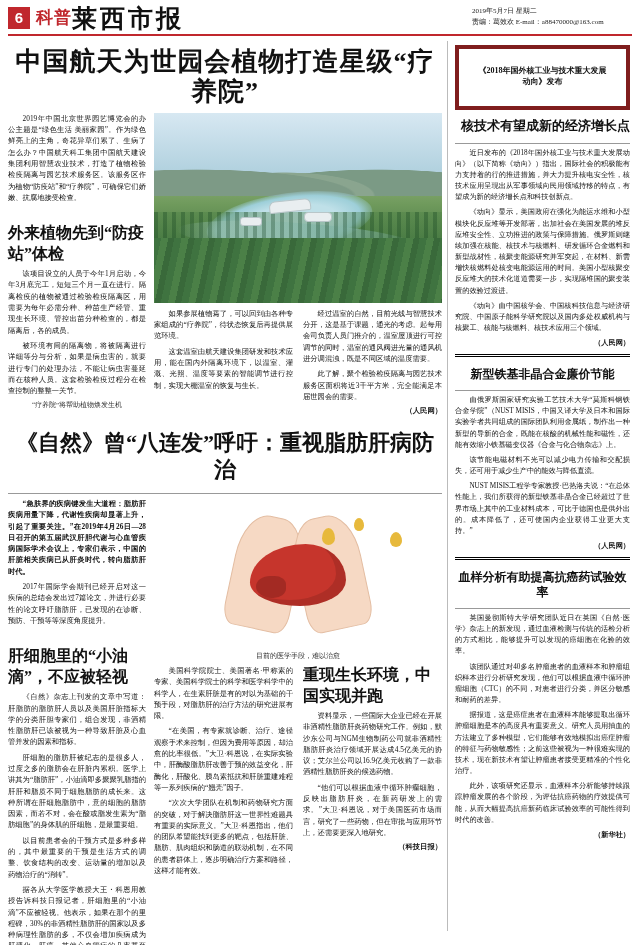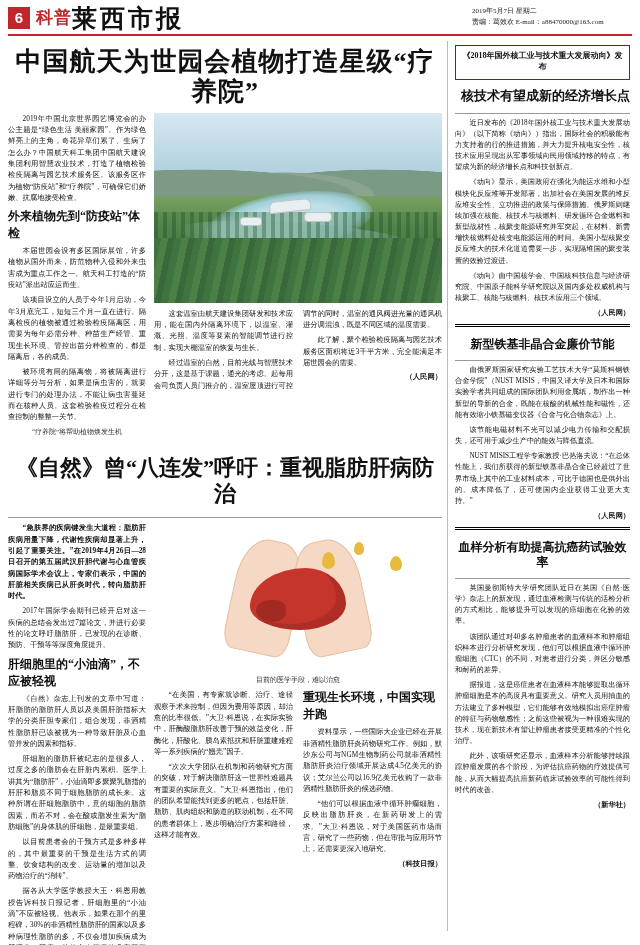--- a/index.html
+++ b/index.html
@@ -30,21 +30,21 @@
   .vrule{border-left:1px solid #bbb;}
 
   h1.headline{
     font-size:26px;font-weight:bold;text-align:center;margin:6px 0 6px 0;letter-spacing:1px;line-height:1.15;
   }
   h2.sub-headline{font-size:22px;font-weight:bold;text-align:center;margin:6px 0;line-height:1.2;}
   .boldlead{font-weight:bold;}
   .twocol{column-count:2;column-gap:10px;}
 
   p.body{font-size:7.3px;line-height:1.55;text-align:justify;margin:0 0 4px 0;text-indent:2em;}
-  .subhead{font-size:12px;font-weight:bold;margin:5px 0 3px 0;}
+  .subhead{font-size:16px;font-weight:bold;margin:20px 0 3px 0;}
   .caption{font-size:7px;text-align:center;color:#333;margin:3px 0 4px 0;}
   .byline{font-size:7.3px;text-align:right;margin:2px 0 2px 0;font-weight:bold;}
 
   
   .photo{
     width:100%;height:190px;position:relative;overflow:hidden;border:0;
     background:linear-gradient(180deg,#cfe4ef 0%,#bcd9e6 18%,#8fae7a 32%,#6f9a5c 48%,#4e7d47 66%,#3c6b3c 82%,#2f5a33 100%);
   }
   .photo .sky{position:absolute;left:0;top:0;width:100%;height:34%;background:linear-gradient(180deg,#d7e8f2,#aecfdd);}
   .photo .hills{position:absolute;left:0;top:22%;width:100%;height:22%;
@@ -72,21 +72,21 @@
   .illus .hl{left:78px;top:18px;width:64px;height:112px;transform:rotate(12deg);}
   .illus .hr{right:78px;top:18px;width:64px;height:112px;transform:rotate(-12deg);}
   .illus .liver{position:absolute;left:50%;top:46px;transform:translateX(-50%);width:96px;height:62px;
     background:#c6352c;border-radius:58% 42% 48% 52%/62% 58% 42% 38%;box-shadow:inset -10px -6px 0 rgba(0,0,0,.12);}
   .illus .liver:after{content:"";position:absolute;left:6px;bottom:8px;width:30px;height:22px;background:#a32a23;border-radius:50% 40% 45% 55%;}
   .illus .drop{position:absolute;background:#e7b93c;border-radius:50% 50% 50% 50%/60% 60% 40% 40%;}
   .illus .d1{left:168px;top:30px;width:13px;height:17px;}
   .illus .d2{left:200px;top:20px;width:10px;height:13px;}
   .illus .d3{left:236px;top:34px;width:12px;height:15px;}
 
-  .box{border:1px solid #7f1d1d;padding:4px;margin:4px 0;}
+  .box{border:4px solid #7f1d1d;padding:16px;margin:4px 0;}
   .rh{font-size:13px;font-weight:bold;text-align:right;line-height:1.25;margin:4px 0;}
   .rh-sm{font-size:12px;font-weight:bold;text-align:center;line-height:1.25;margin:4px 0;}
   .rbox-title{font-size:8px;font-weight:bold;text-align:center;line-height:1.4;margin-bottom:3px;}
   p.rbody{font-size:7.2px;line-height:1.55;text-align:justify;margin:0 0 4px 0;text-indent:2em;}
   .tiny-right{font-size:7.2px;text-align:right;font-weight:bold;}
   .dbl-rule{border-top:3px double #000;margin:6px 0;}
   .blk{background:#000;height:2px;margin:4px 0;}
 </style>
 </head>
 <body>
@@ -111,39 +111,39 @@
 
     <div class="col-left">
 
       <h1 class="headline">中国航天为世园会植物打造星级“疗养院”</h1>
 
       <div style="display:flex;gap:8px;">
 
         <div style="width:138px;">
           <p class="body">2019年中国北京世界园艺博览会的办公主题是“绿色生活 美丽家园”。作为绿色鲜亮上的主角，奇花异草们累了、生病了怎么办？中国航天科工集团中国航天建设集团利用智慧农业技术，打造了植物检验检疫隔离与园艺技术服务区。该服务区作为植物“防疫站”和“疗养院”，可确保它们娇嫩、抗腐地接受检查。</p>
           <div class="subhead">外来植物先到“防疫站”体检</div>
-          <p class="body">本届世园会设有多区国际展馆，许多植物从国外而来，防范物种入侵和外来虫害成为重点工作之一。航天科工打造的“防疫站”派出站应运而生。</p>
           <p class="body">该项目设立的人员于今年1月启动，今年3月底完工，短短三个月一直在进行。隔离检疫的植物被通过检验检疫隔离区，用需要为每年必需分种、种苗生产经管、重现生长环境、管控出苗分种检查的，都是隔离后，各的成员。</p>
           <p class="body">被环境有间的隔离物，将被隔离进行详细等分与分析，如果是病虫害的，就要进行专门的处理办法，不能让病虫害蔓延而在核种人员。这套检验检疫过程分在检查控制的整整一关节。</p>
           <div class="caption">“疗养院”将帮助植物焕发生机</div>
         </div>
 
         <div style="flex:1;">
           <div class="photo">
             <div class="sky"></div>
               <div class="hills"></div>
               <div class="lake"></div>
             <div class="river"></div>
               <div class="trees"></div>
               <div class="field"></div>
             <div class="bldg b1"></div>
               <div class="bldg b2"></div>
               <div class="bldg b3"></div>
           </div>
           <div class="twocol" style="margin-top:5px;">
+            <p class="body">如果参展植物蔫了，可以回到由各种专家组成的“疗养院”，待状态恢复后再提供展览环境。</p>
             <p class="body">这套温室由航天建设集团研发和技术应用，能在国内外隔离环境下，以温室、灌溉、光照、温度等要素的智能调节进行控制，实现大棚温室的恢复与生长。</p>
             <p class="body">经过温室的自然，目前光线与智慧技术分开，这是基于课题，通光的考虑。起每用会司负责人员门推介的，温室屋顶进行可控调节的同时，温室的通风阀进光量的通风机进分调混浊，既是不同区域的温度需要。</p>
             <p class="body">此了解，聚个检验检疫隔离与园艺技术服务区面积将近3千平方米，完全能满足本届世园会的需要。</p>
             <div class="byline">（人民网）</div>
           </div>
         </div>
       </div>
 
       <div class="blk"></div>
 
@@ -165,20 +165,21 @@
           <div class="illus">
             <div class="hand hl"></div>
             <div class="hand hr"></div>
             <div class="liver"></div>
             <div class="drop d1"></div>
               <div class="drop d2"></div>
               <div class="drop d3"></div>
           </div>
           <div class="caption">目前的医学手段，难以治愈</div>
           <div class="twocol">
+            <p class="body">美国科学院院士、美国著名·甲称素的专家、美国科学院士的科学和医学科学中的科学人，在生素肝脏是有的对以为基础的干预手段，对脂肪肝的治疗方法的研究进展有限。</p>
             <p class="body">“在美国，有专家就诊断、治疗、途径观察手术来控制，但因为费用等原因，却治愈的比率很低。”大卫·科恩说，在实际实验中，肝酶酸脂肪肝改善于预的效益变化，肝酶化，肝酸化、胰岛素抵抗和肝脏重建难程等一系列疾病的“翘壳”因子。</p>
             <p class="body">“次次大学团队在机制和药物研究方面的突破，对于解决脂肪肝这一世界性难题具有重要的实际意义。”大卫·科恩指出，他们的团队希望能找到更多的靶点，包括肝脏、脂肪、肌肉组织和肠道的联动机制，在不同的患者群体上，逐步明确治疗方案和路径，这样才能有效。</p>
             <div class="subhead">重现生长环境，中国实现并跑</div>
             <p class="body">资料显示，一些国际大企业已经在开展非酒精性脂肪肝炎药物研究工作。例如，默沙东公司与NGM生物制药公司就非酒精性脂肪肝炎治疗领域开展达成4.5亿美元的协议；艾尔兰公司以16.9亿美元收购了一款非酒精性脂肪肝炎的候选药物。</p>
             <p class="body">“他们可以根据血液中循环肿瘤细胞，反映出脂肪肝炎，在新药研发上的需求。”大卫·科恩说，对于美国医药市场而言，研究了一些药物，但在审批与应用环节上，还需要更深入地研究。</p>
             <div class="byline">（科技日报）</div>
           </div>
         </div>
       </div>
     </div>

